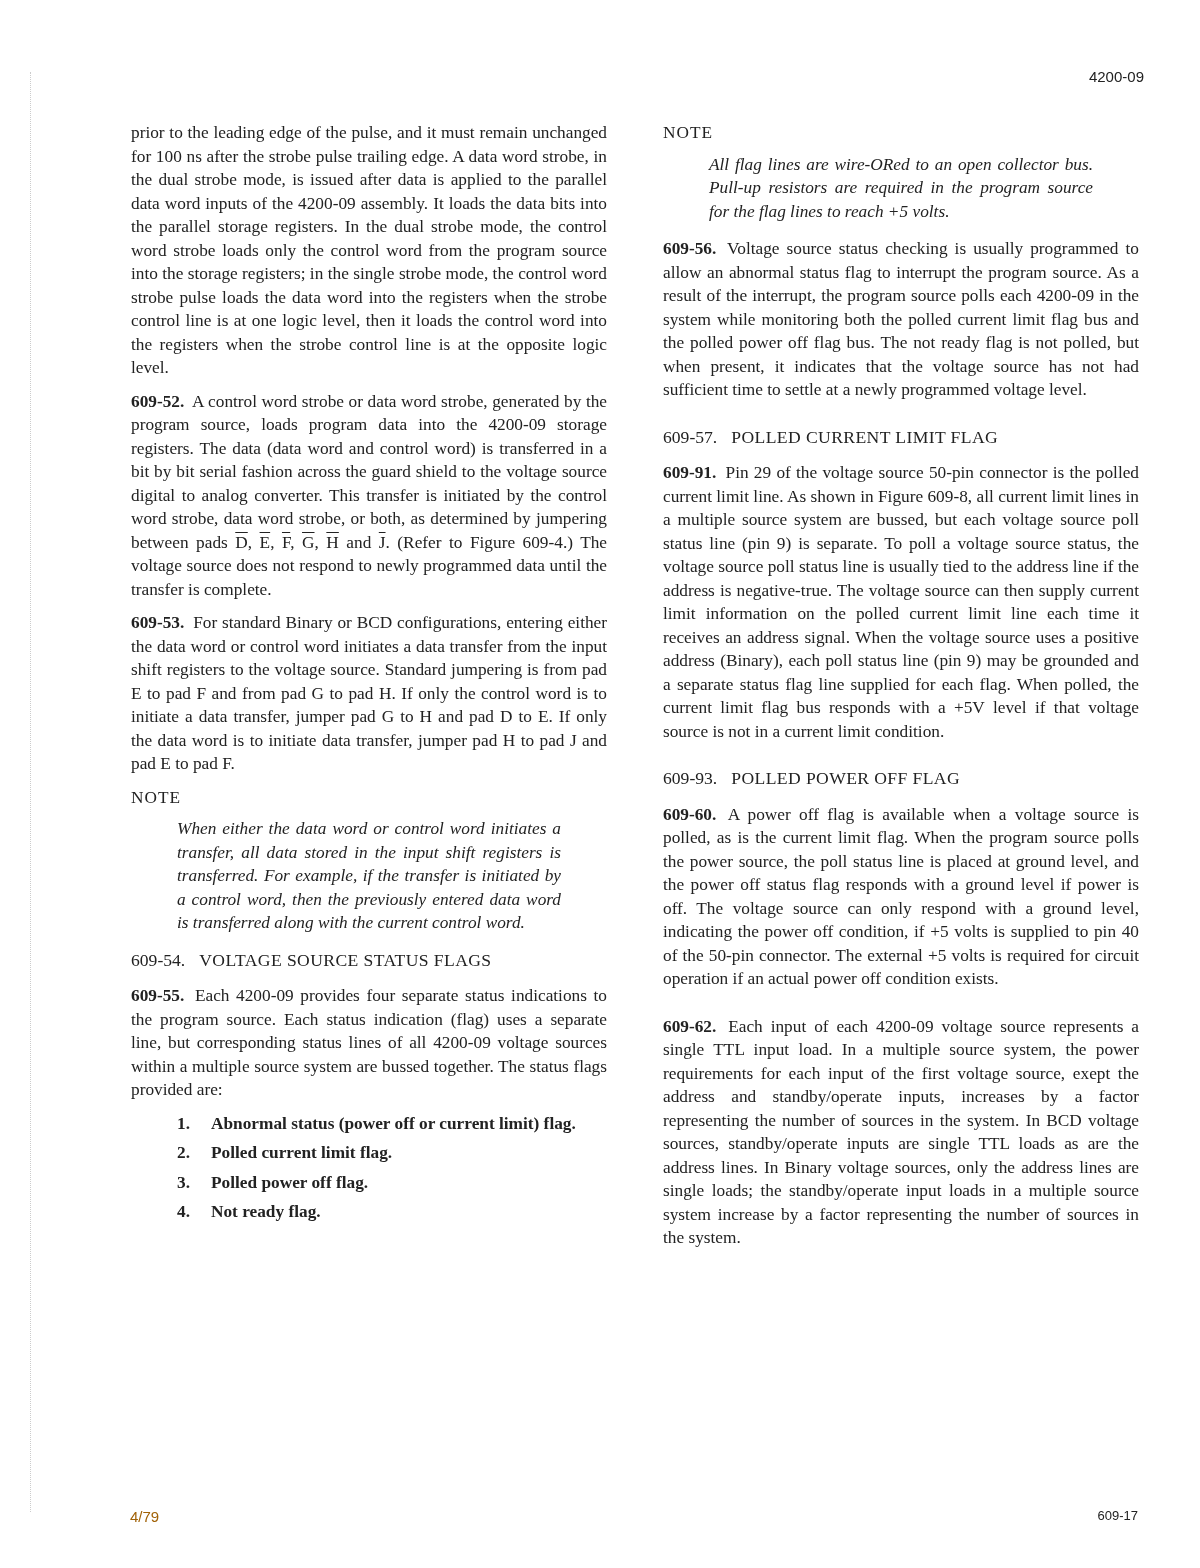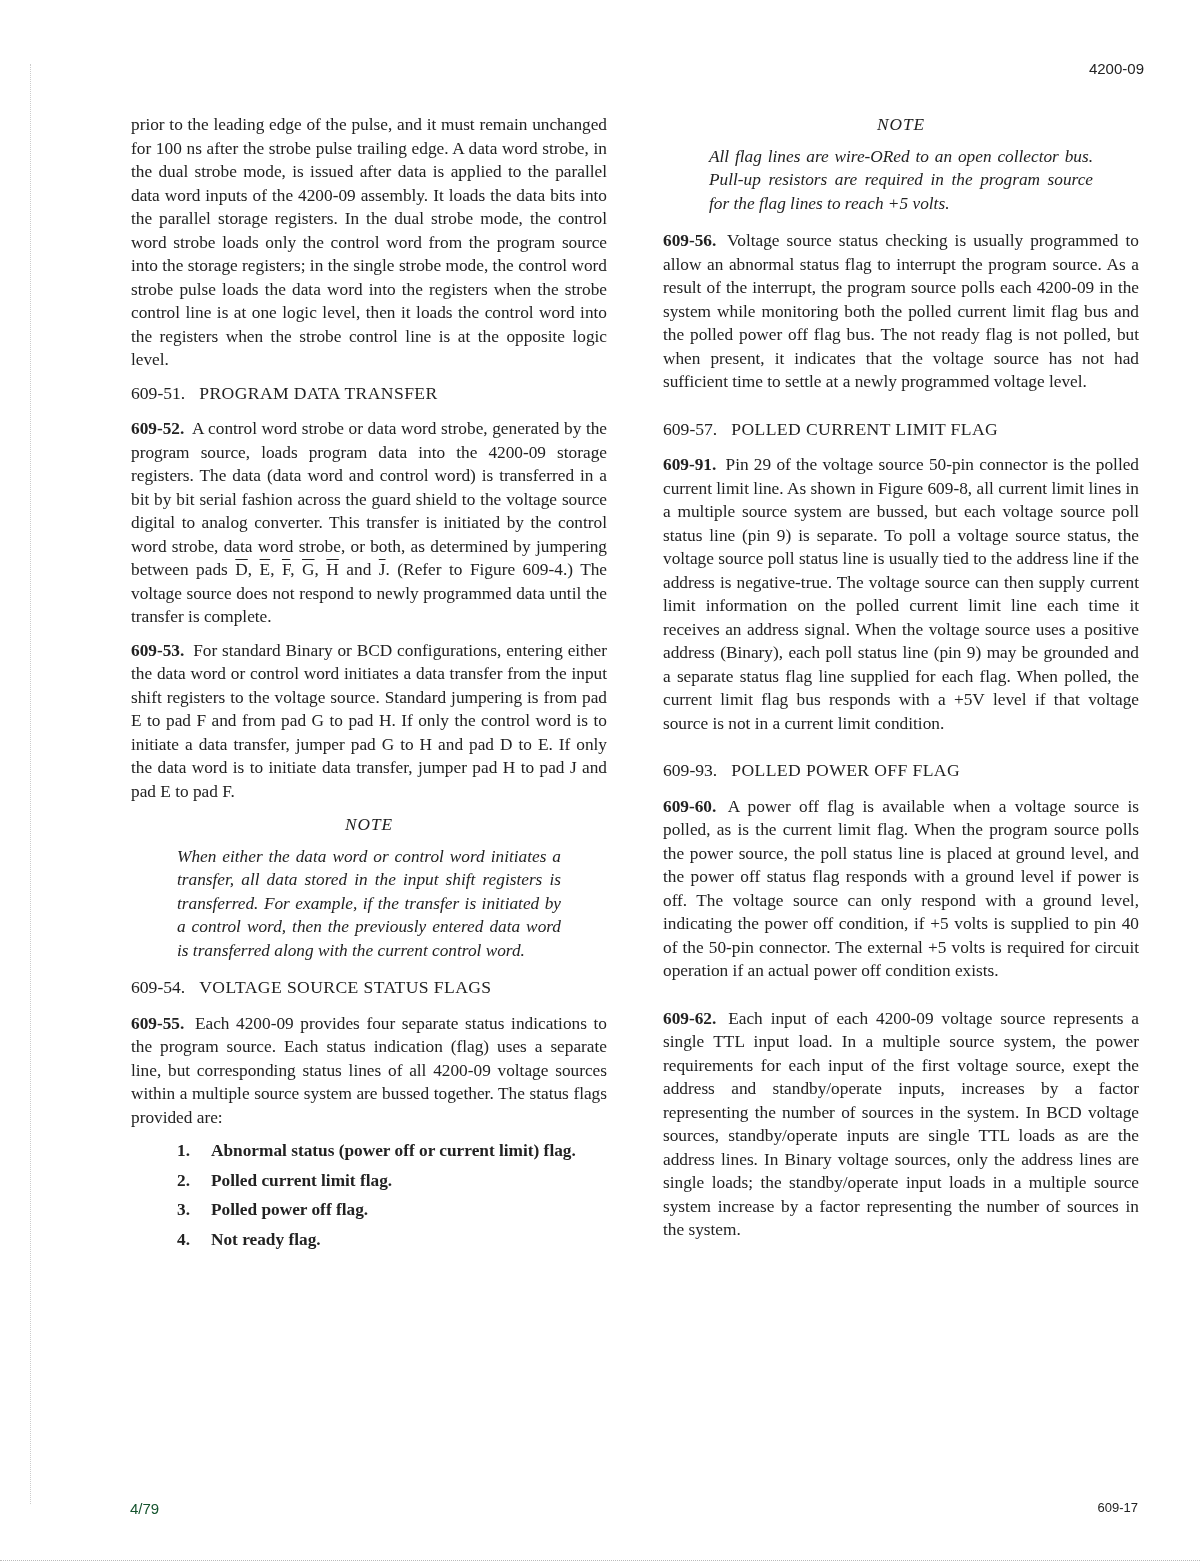--- a/index.html
+++ b/index.html
@@ -1,51 +1,48 @@
 <!DOCTYPE html>
 <html><head>
 <meta charset="utf-8">
 <style>
   html, body { margin: 0; padding: 0; background: #ffffff; }
   body { width: 1200px; height: 1568px; position: relative; overflow: hidden; color: #1a1a1a; }
-  .page { position: absolute; left: 0; top: 4px; width: 1200px; height: 1172px; }
+  .page { position: absolute; left: 0; top: 12px; width: 1200px; height: 1172px; }
   .hdr { position: absolute; top: 56px; right: 56px; font-family: "Liberation Sans", sans-serif; font-size: 15px; color: #222; }
-  .footer-left { position: absolute; left: 130px; top: 1496px; font-family: "Liberation Sans", sans-serif; font-size: 15px; color: #14532d; }
+  .footer-left { position: absolute; left: 130px; top: 1496px; font-family: "Liberation Sans", sans-serif; font-size: 15px; color: #a16207; }
   .footer-right { position: absolute; right: 62px; top: 1496px; font-family: "Liberation Sans", sans-serif; font-size: 13px; color: #222; }
   .dotline { position: absolute; left: 0; right: 0; top: 1556px; border-top: 1px dotted #bbb; }
   .margin-marks { position: absolute; left: 30px; top: 60px; width: 2px; height: 1440px; border-left: 1px dotted #ccc; }
 
   .col { position: absolute; font-family: "Liberation Serif", serif; font-size: 17.3px; line-height: 23.5px; color: #222; }
   .col-left { left: 131px; top: 109px; width: 476px; }
   .col-right { left: 663px; top: 109px; width: 476px; }
   .col p { margin: 0 0 10px 0; text-align: justify; }
   .col p.tight { margin-bottom: 0; }
   .heading { margin: 0 0 12px 0; font-size: 17.6px; letter-spacing: 0.4px; }
   .heading .num { margin-right: 14px; letter-spacing: 0; }
   .pnum { margin-right: 4px; font-weight: bold; }
-  .note-title { text-align: center; font-style: italic; margin: 10px 0 8px 0; letter-spacing: 1px; }
+  .note-title { text-align: left; margin: 10px 0 8px 0; letter-spacing: 1px; }
   .note-body { font-style: italic; margin: 0 0 14px 46px; width: 384px; text-align: justify; }
   .list { margin: 10px 0 0 46px; padding: 0; list-style: none; }
   .list li { margin: 0 0 6px 0; text-indent: -34px; padding-left: 34px; font-weight: bold; }
   .list .ln { display: inline-block; width: 34px; text-indent: 0; }
   .ov { text-decoration: overline; }
 </style>
 </head>
 <body>
 
 <div class="page">
   <div class="margin-marks"></div>
   <div class="hdr">4200-09</div>
 
   <div class="col col-left">
     <p>prior to the leading edge of the pulse, and it must remain unchanged for 100 ns after the strobe pulse trailing edge. A data word strobe, in the dual strobe mode, is issued after data is applied to the parallel data word inputs of the 4200-09 assembly. It loads the data bits into the parallel storage registers. In the dual strobe mode, the control word strobe loads only the control word from the program source into the storage registers; in the single strobe mode, the control word strobe pulse loads the data word into the registers when the strobe control line is at one logic level, then it loads the control word into the registers when the strobe control line is at the opposite logic level.</p>
 
-    <div class="heading">
-      <span class="num">609-51.</span><span>PROGRAM DATA TRANSFER</span>
-    </div>
 
     <p>
       <span class="pnum">609-52.</span>
       <span>A control word strobe or data word strobe, generated by the program source, loads program data into the 4200-09 storage registers. The data (data word and control word) is transferred in a bit by bit serial fashion across the guard shield to the voltage source digital to analog converter. This transfer is initiated by the control word strobe, data word strobe, or both, as determined by jumpering between pads </span><span class="ov">D</span>, <span class="ov">E</span>, <span class="ov">F</span>, <span class="ov">G</span>, <span class="ov">H</span> and <span class="ov">J</span>.<span> (Refer to Figure 609-4.) The voltage source does not respond to newly programmed data until the transfer is complete.</span>
     </p>
 
     <p>
       <span class="pnum">609-53.</span>
       <span>For standard Binary or BCD configurations, entering either the data word or control word initiates a data transfer from the input shift registers to the voltage source. Standard jumpering is from pad E to pad F and from pad G to pad H. If only the control word is to initiate a data transfer, jumper pad G to H and pad D to E. If only the data word is to initiate data transfer, jumper pad H to pad J and pad E to pad F.</span>
     </p>

